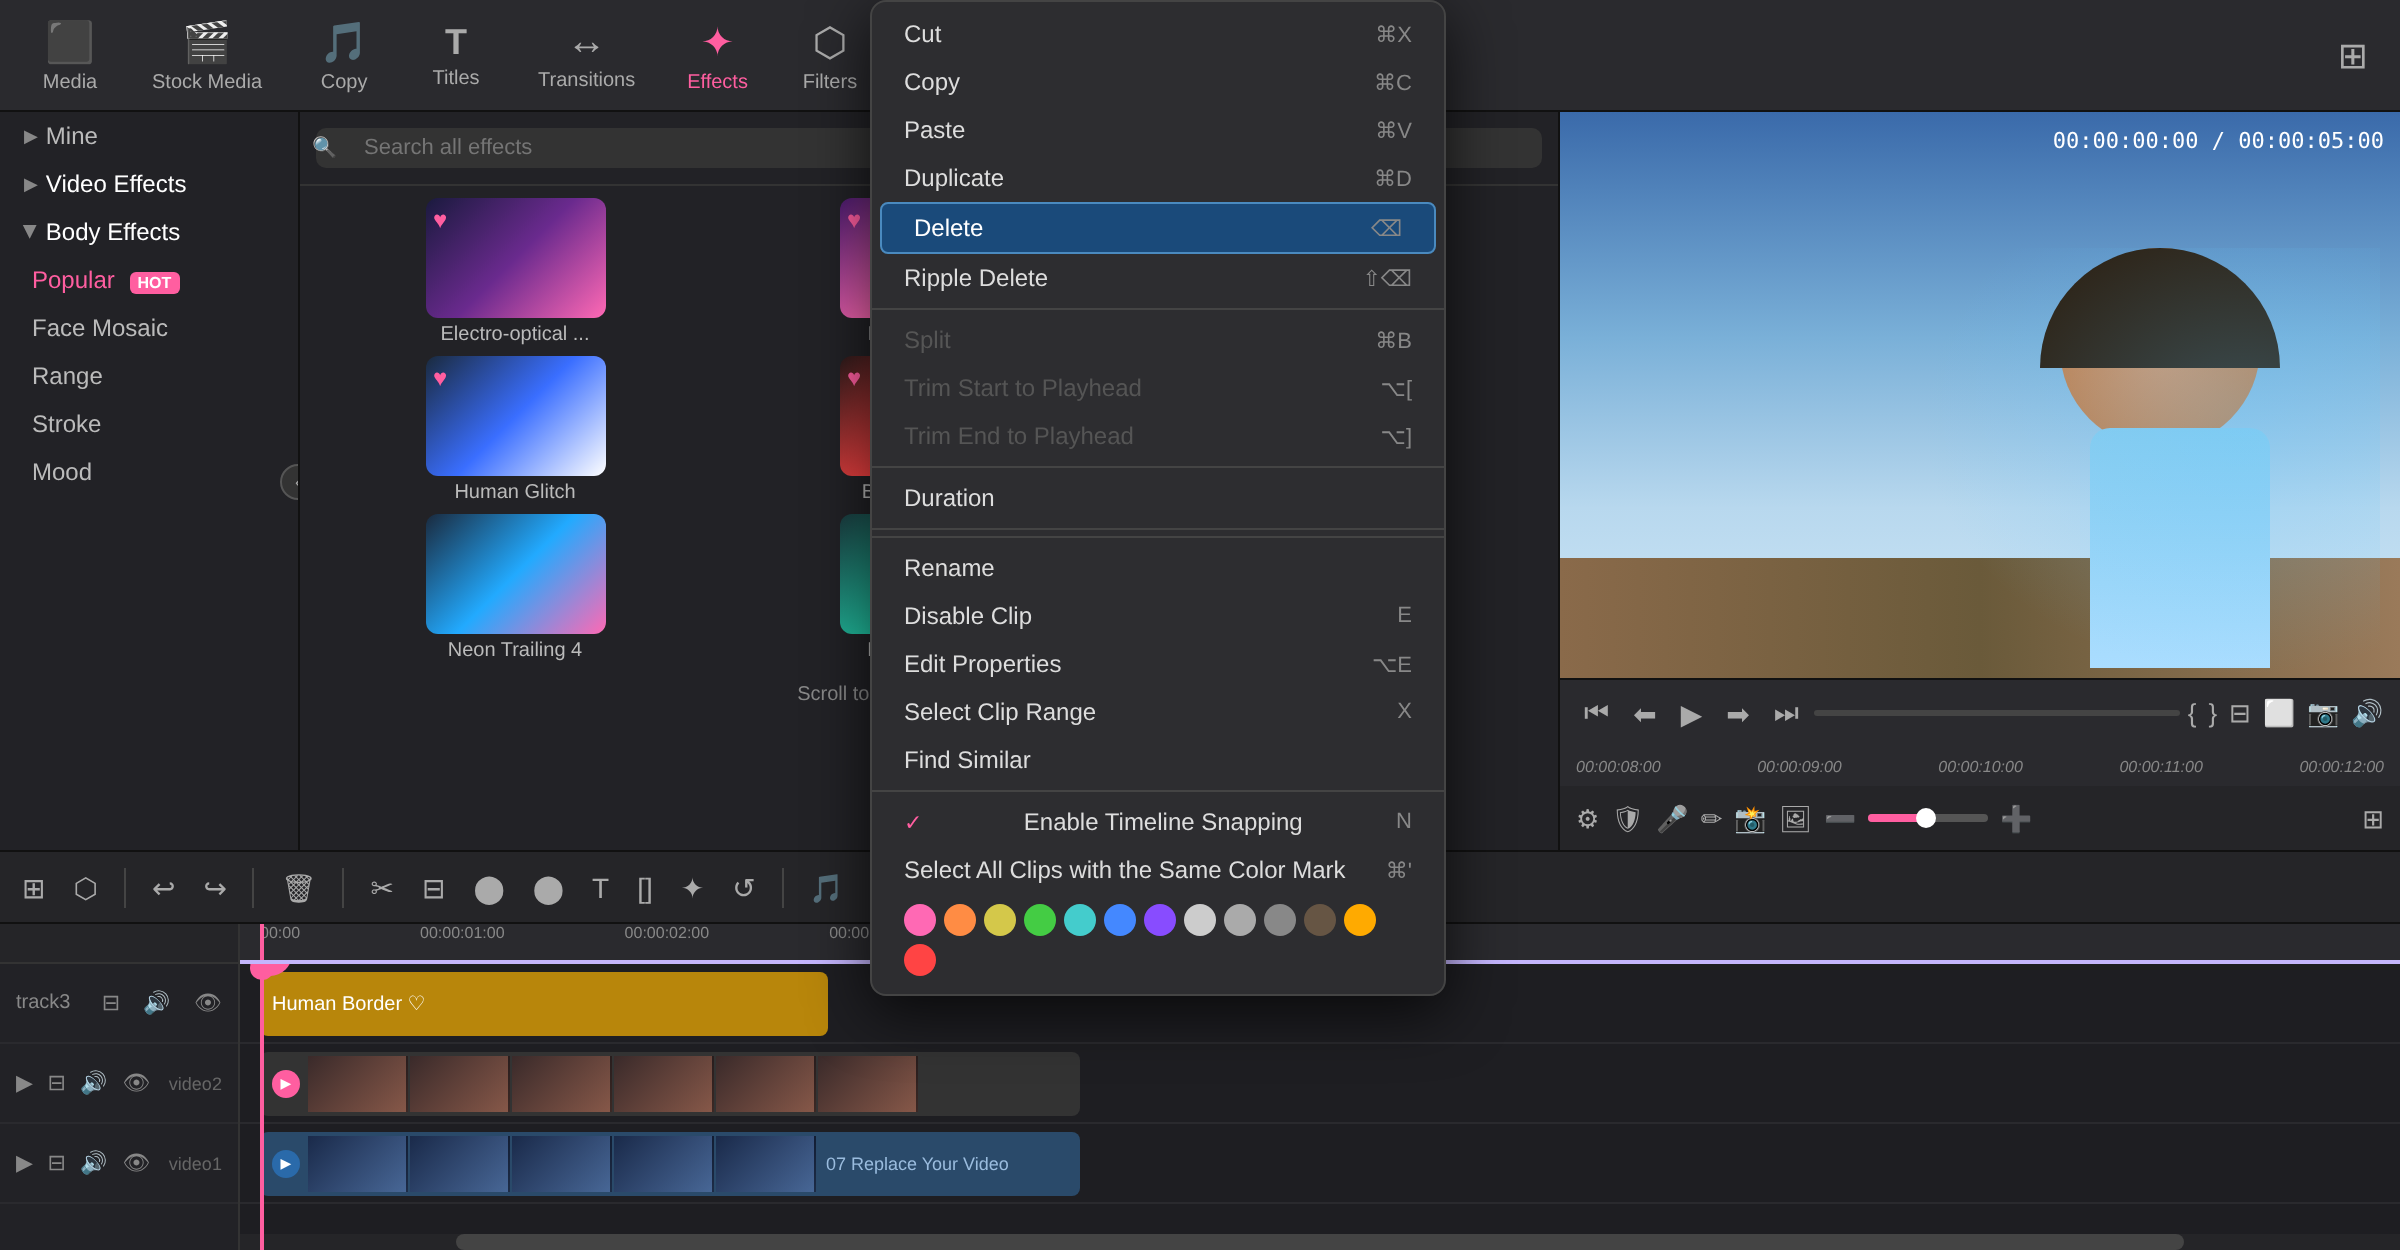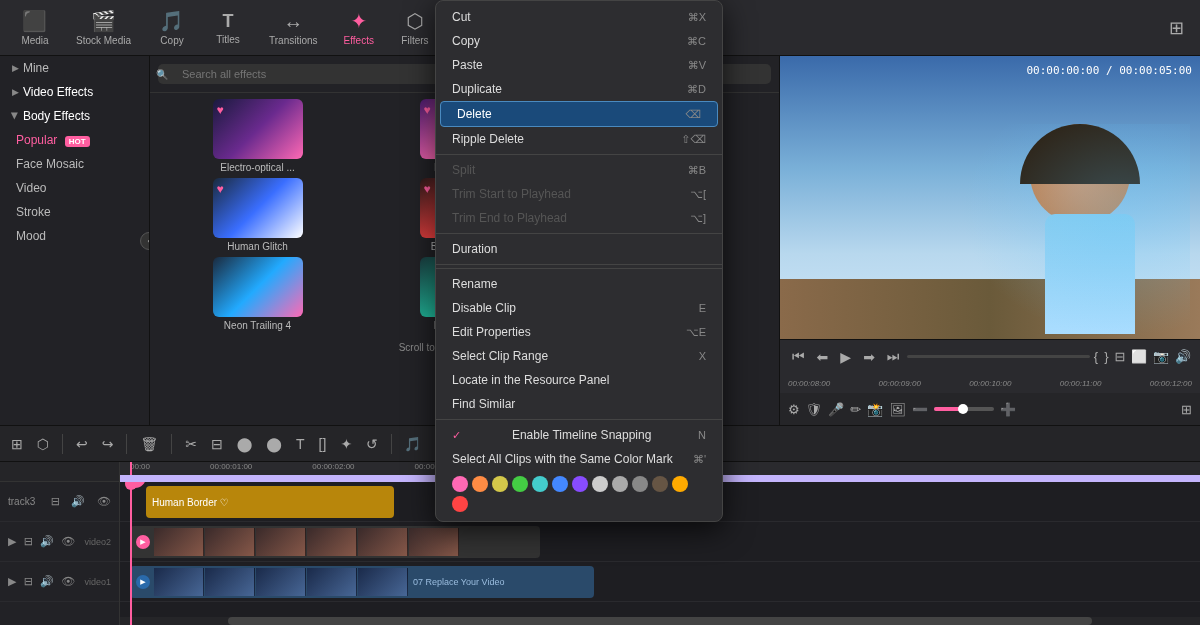--- a/index.html
+++ b/index.html
@@ -290,21 +290,21 @@
       flex: 1;
       overflow: hidden;
       display: flex;
       flex-direction: column;
     }
     .timeline-ruler {
       height: 20px;
       background: #2a2a2e;
       position: relative;
       overflow: hidden;
-      border-bottom: 7px solid #c4b5fd;
+      border-bottom: 2px solid #c4b5fd;
     }
     .timeline-tracks-content {
       flex: 1;
       position: relative;
       overflow: hidden;
     }
     .timeline-track-row {
       height: 40px;
       border-bottom: 1px solid #2a2a2e;
       position: relative;
@@ -317,36 +317,35 @@
       overflow: hidden;
       display: flex;
       align-items: center;
       padding: 0 6px;
       font-size: 10px;
       font-weight: 500;
       cursor: pointer;
     }
     .clip-human-border {
       left: 10px;
-      width: 248px;
+      width: 284px;
       background: #b8860b;
       color: #fff;
-      margin-left: 16px;
     }
     .clip-little-girl {
       left: 10px;
       width: 410px;
       background: #333;
       color: #ccc;
       display: flex;
       align-items: center;
     }
     .clip-video {
       left: 10px;
-      width: 464px;
+      width: 410px;
       background: #2a4a6a;
       color: #9abcde;
     }
     .clip-thumb-item {
       width: 50px;
       height: 32px;
       flex-shrink: 0;
       border-right: 1px solid rgba(0,0,0,0.3);
     }
     .thumb-girl { background: linear-gradient(135deg, #3a2a2a, #8a5a4a); }
@@ -469,21 +468,21 @@
       <span>Body Effects</span>
     </div>
     <div class="left-panel-subitem active" style="color:#ff5ea0;">
       <span>Popular</span>
       <span class="badge-hot">HOT</span>
     </div>
     <div class="left-panel-subitem">
       <span>Face Mosaic</span>
     </div>
     <div class="left-panel-subitem">
-      <span>Video</span>
+      <span>Range</span>
     </div>
     <div class="left-panel-subitem">
       <span>Stroke</span>
     </div>
     <div class="left-panel-subitem">
       <span>Mood</span>
     </div>
 
     <div style="position:absolute;right:-9px;top:50%;transform:translateY(-50%);background:#333;border-radius:50%;width:18px;height:18px;display:flex;align-items:center;justify-content:center;cursor:pointer;font-size:9px;color:#aaa;z-index:5;border:1px solid #555;">‹</div>
   </div>
@@ -794,23 +793,20 @@
   </div>
   <div class="ctx-item">
     <span>Edit Properties</span>
     <span class="ctx-shortcut">⌥E</span>
   </div>
   <div class="ctx-item">
     <span>Select Clip Range</span>
     <span class="ctx-shortcut">X</span>
   </div>
   <div class="ctx-item">
-    <span>Locate in the Resource Panel</span>
-  </div>
-  <div class="ctx-item">
     <span>Find Similar</span>
   </div>
   <div class="ctx-separator"></div>
   <div class="ctx-item">
     <span class="ctx-check">✓</span>
     <span>Enable Timeline Snapping</span>
     <span class="ctx-shortcut">N</span>
   </div>
   <div class="ctx-item">
     <span>Select All Clips with the Same Color Mark</span>

